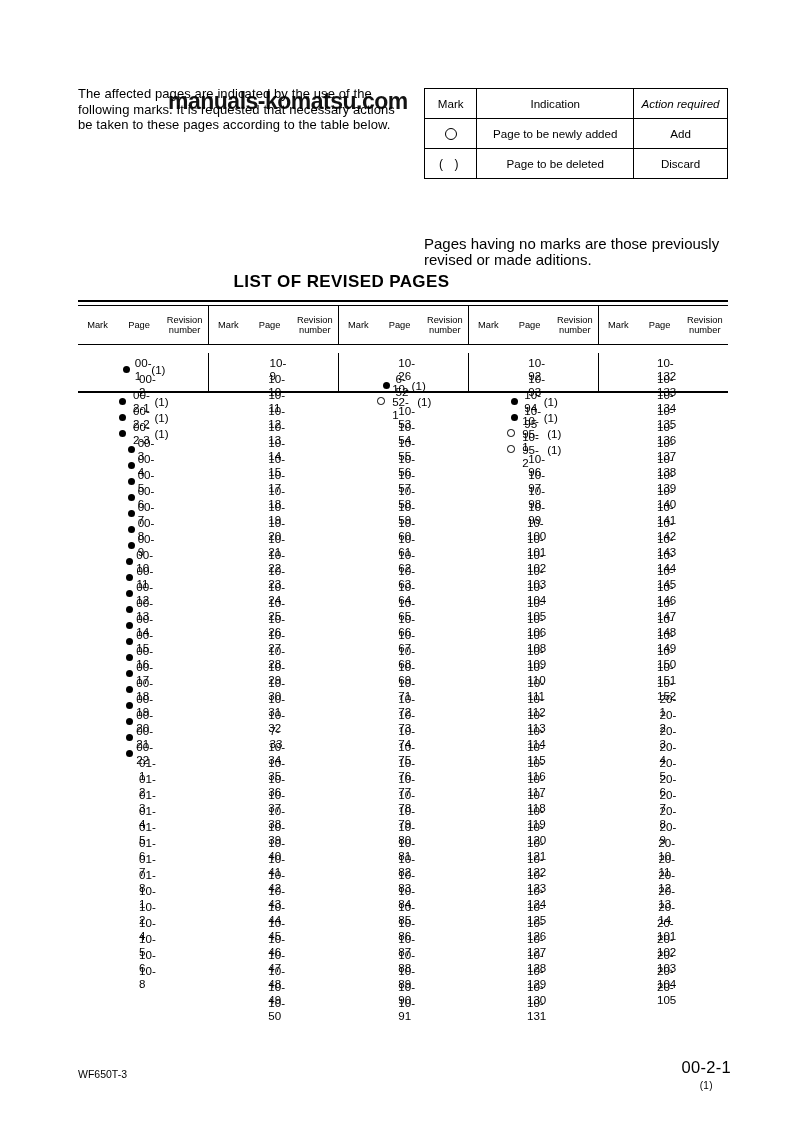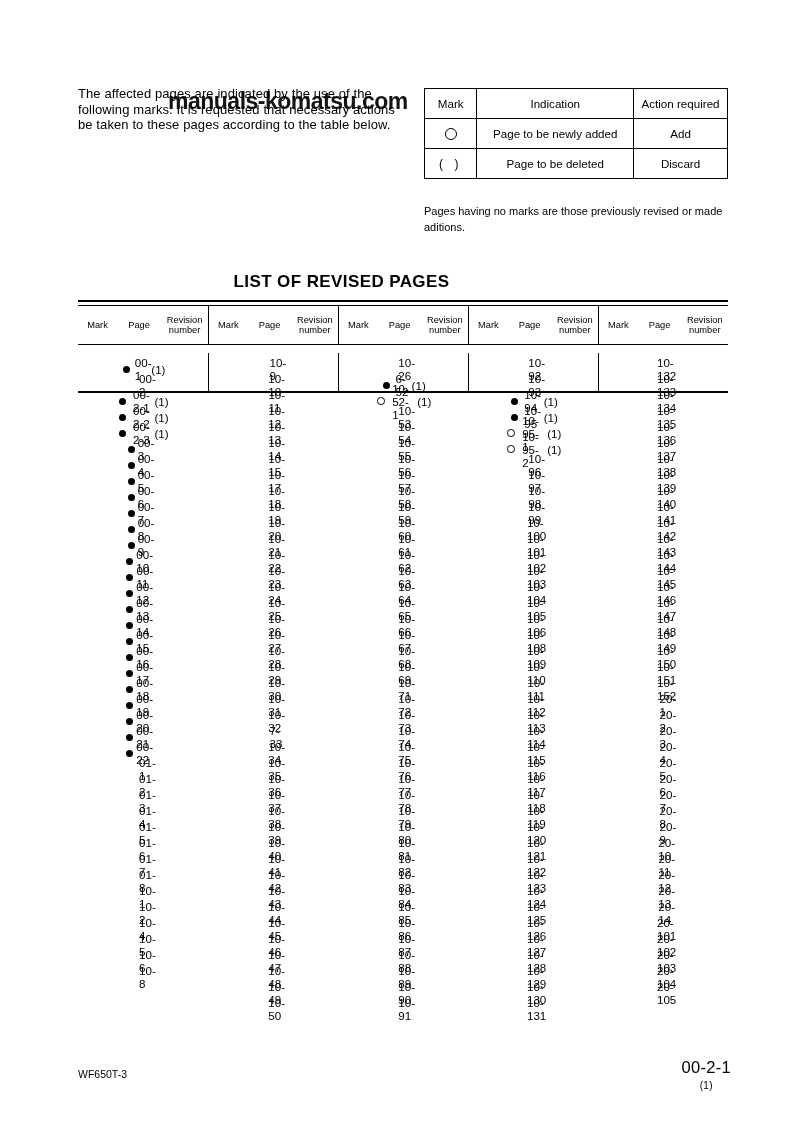--- a/index.html
+++ b/index.html
@@ -54,41 +54,41 @@
   .legend td, .legend th {
     border: 1.4px solid #000;
     padding: 0;
     height: 29px;
     font-weight: normal;
     text-align: center;
     vertical-align: middle;
   }
   .legend .col-mark  { width: 52px; }
   .legend .col-ind   { width: 158px; }
-  .legend .col-act   { width: 94px; }
+  .legend .col-act   { width: 94px; font-style: italic; }
   .legend td.ind-cell { text-align: center; }
 
   .mark-dot-open, .mark-dot-filled {
     display: inline-block;
     width: 10px;
     height: 10px;
     border-radius: 50%;
     vertical-align: middle;
   }
   .mark-dot-open   { border: 1.7px solid #000; background: transparent; }
   .mark-dot-filled { background: #000; }
   .mark-paren { letter-spacing: 4px; font-size: 12px; }
 
   
   .legend-note {
     position: absolute;
     left: 424px;
-    top: 204px;
+    top: 236px;
     width: 310px;
-    font-size: 11px;
+    font-size: 15px;
     line-height: 15.5px;
   }
 
   
   .section-title {
     position: absolute;
     left: 0;
     top: 272px;
     width: 683px;
     text-align: center;

